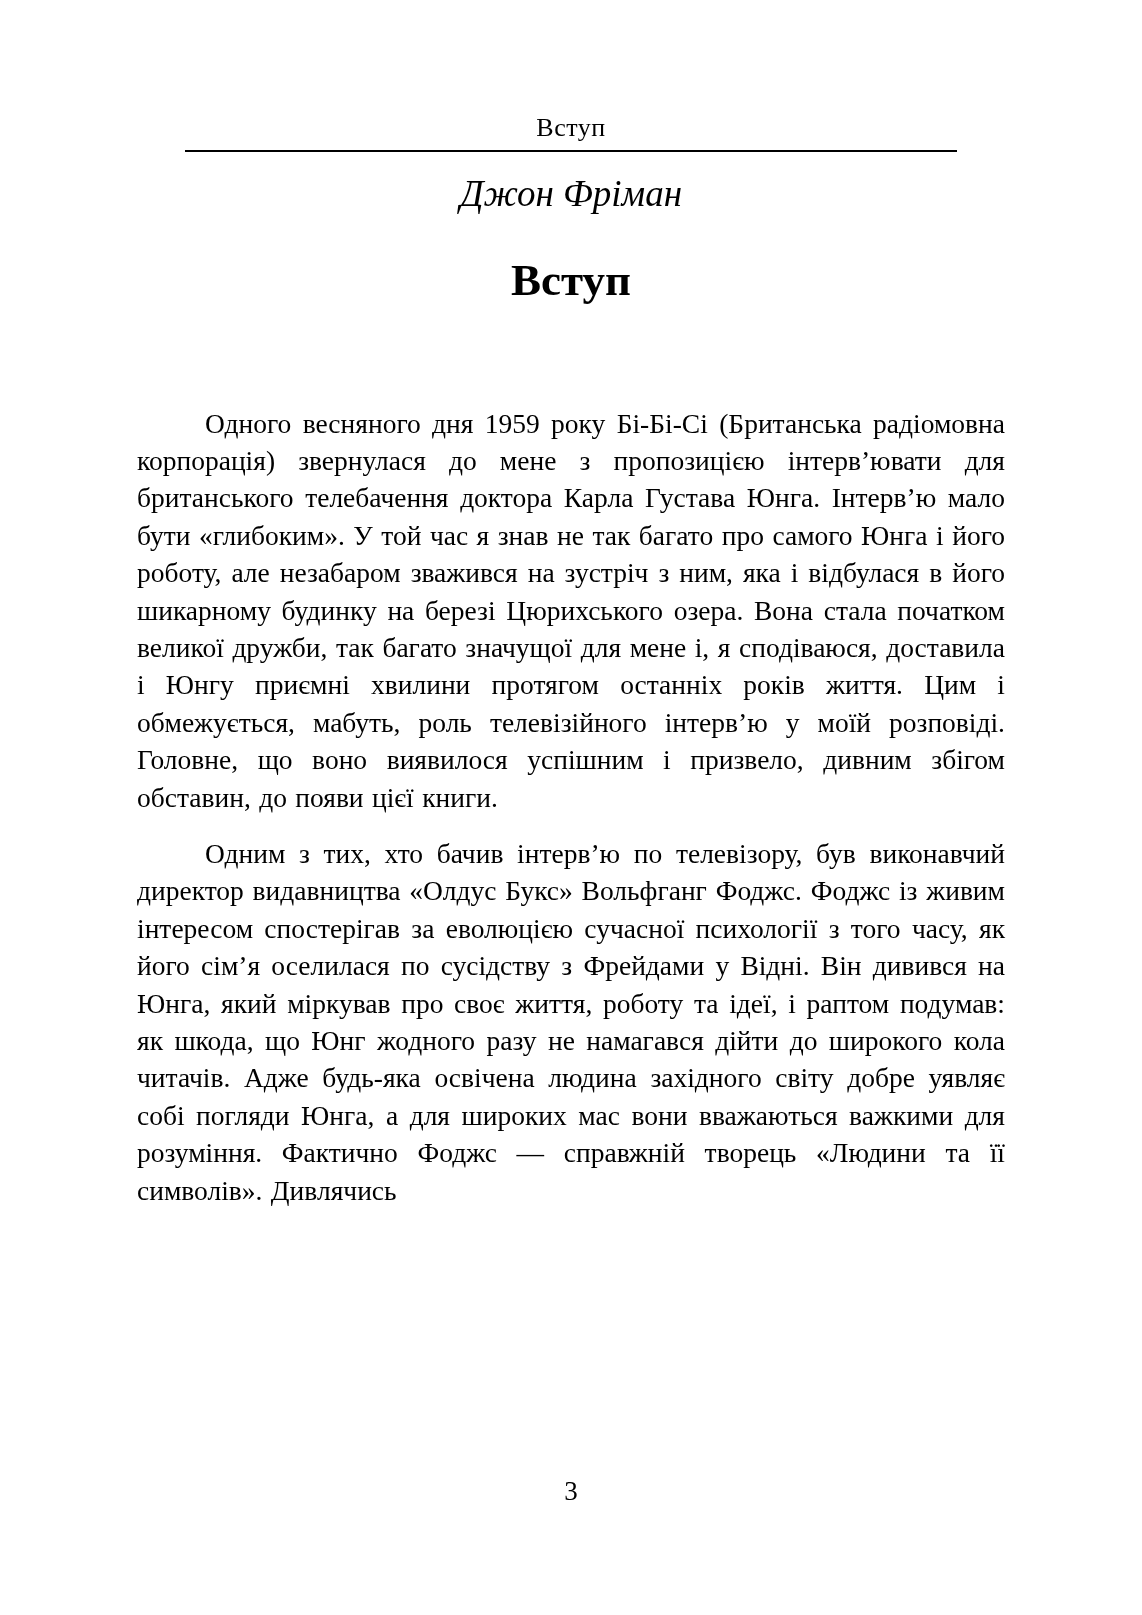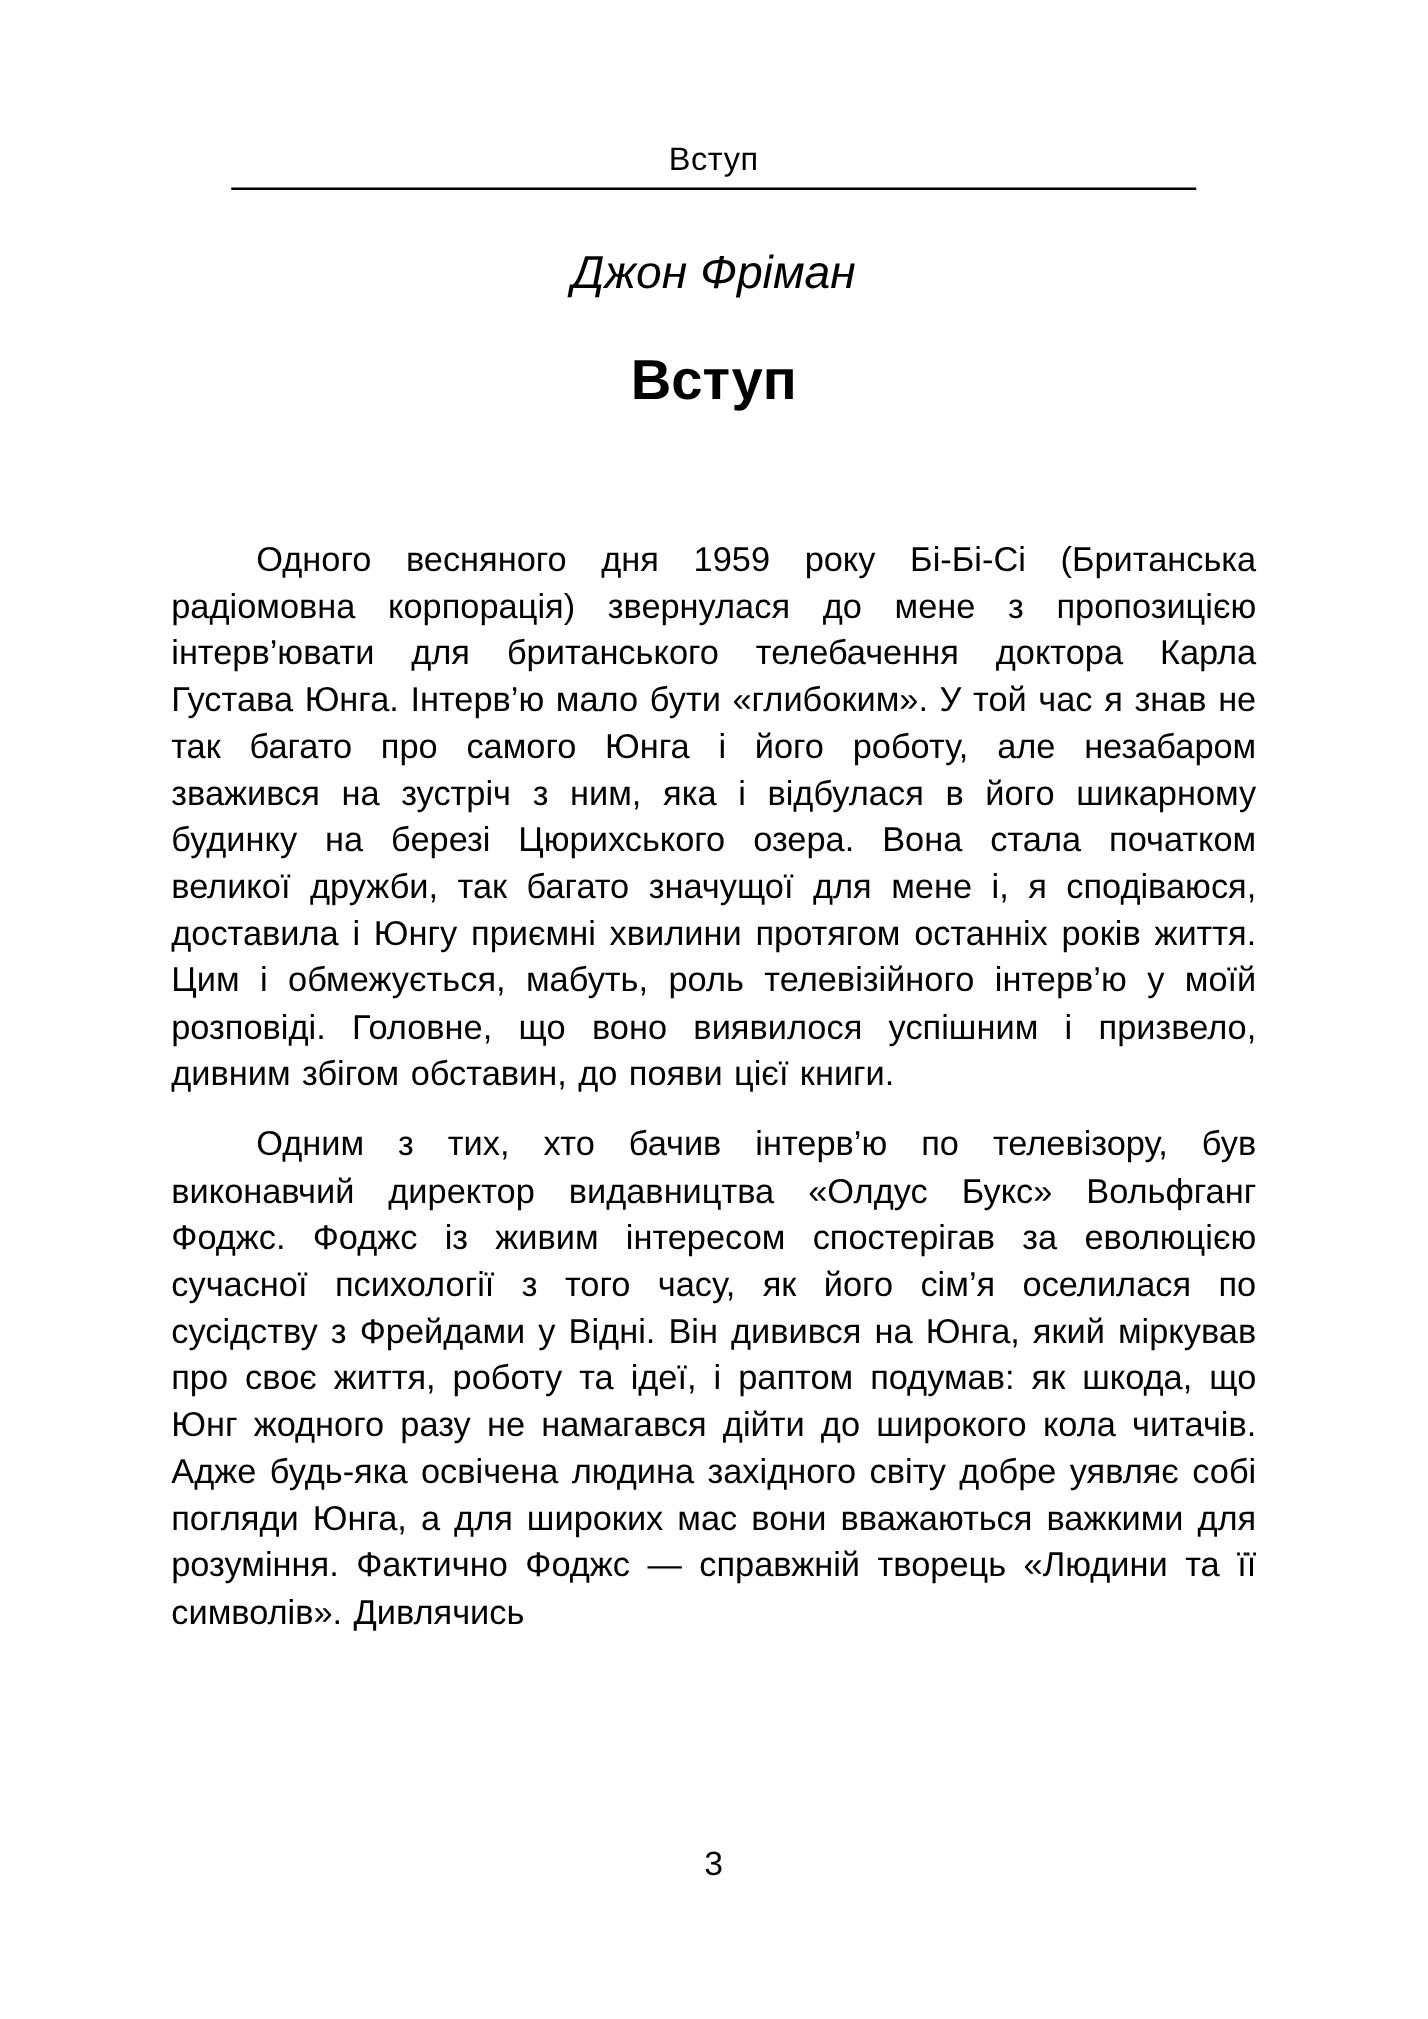--- a/index.html
+++ b/index.html
@@ -7,21 +7,21 @@
     padding: 0;
     background: #ffffff;
   }
   .page {
     position: relative;
     width: 1142px;
     height: 1615px;
     margin: 0 auto;
     background: #ffffff;
     color: #000000;
-    font-family: Liberation Sans, sans-serif;
+    font-family: Liberation Serif, serif;
     box-sizing: border-box;
     overflow: hidden;
   }
   .text-block {
     width: 868px;
     margin: 0 auto;
   }
   .running-header {
     padding-top: 112px;
     text-align: center;
@@ -30,21 +30,21 @@
     letter-spacing: 0.5px;
   }
   .header-rule {
     border: none;
     border-top: 2px solid #000000;
     width: 772px;
     margin: 7px auto 0 auto;
     height: 0;
   }
   .author-name {
-    margin-top: 44px;
+    margin-top: 20px;
     text-align: center;
     font-style: italic;
     font-size: 37px;
     line-height: 1.2;
   }
   .chapter-title {
     margin-top: 36px;
     text-align: center;
     font-weight: bold;
     font-size: 45px;

